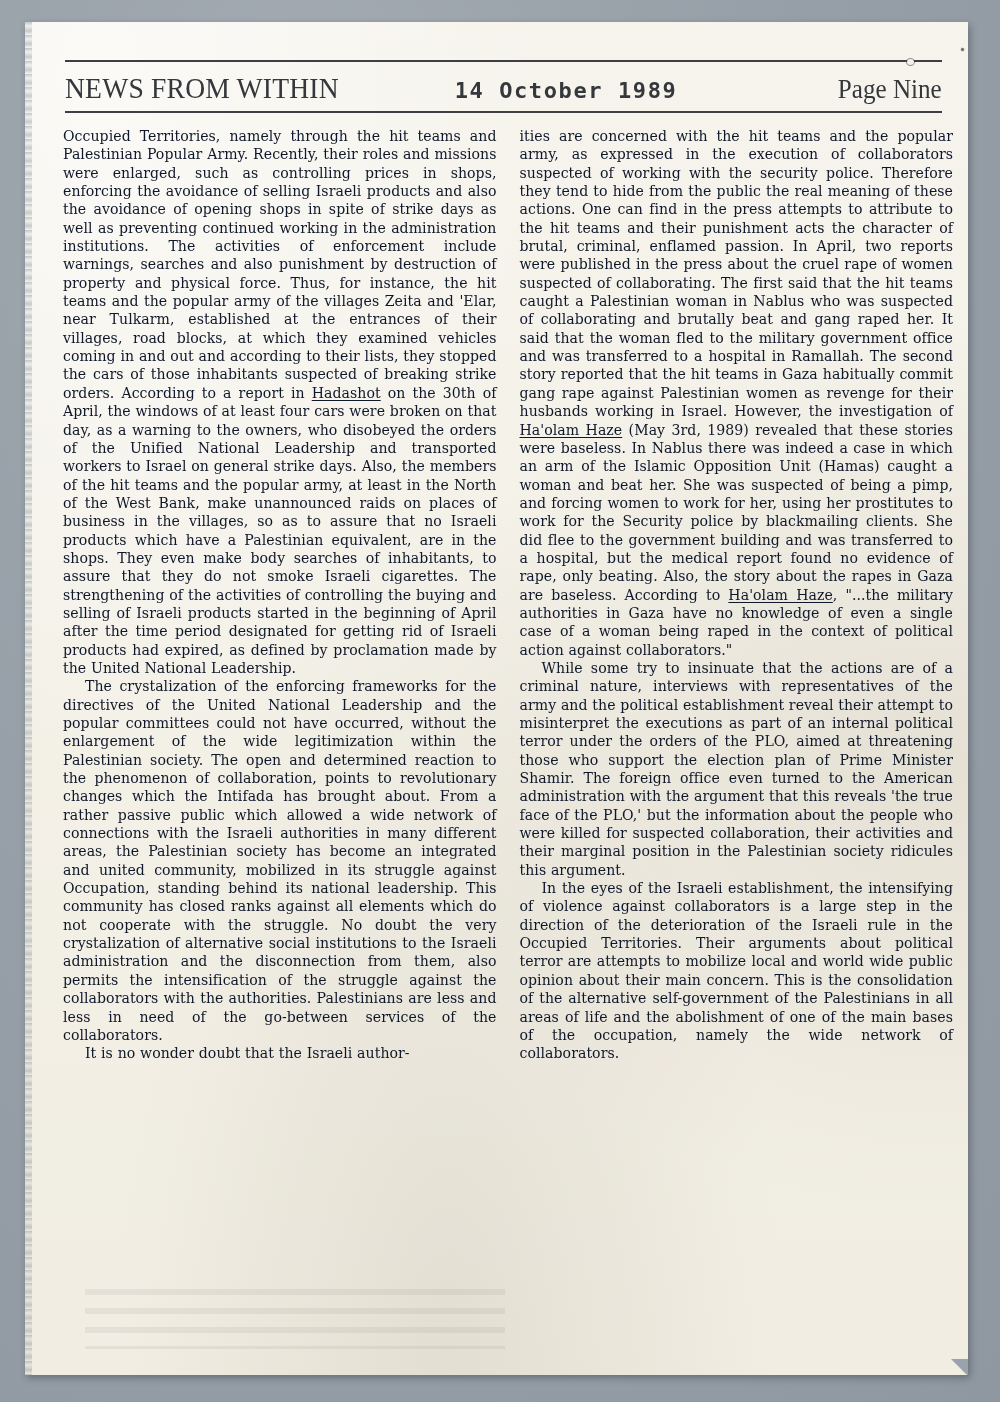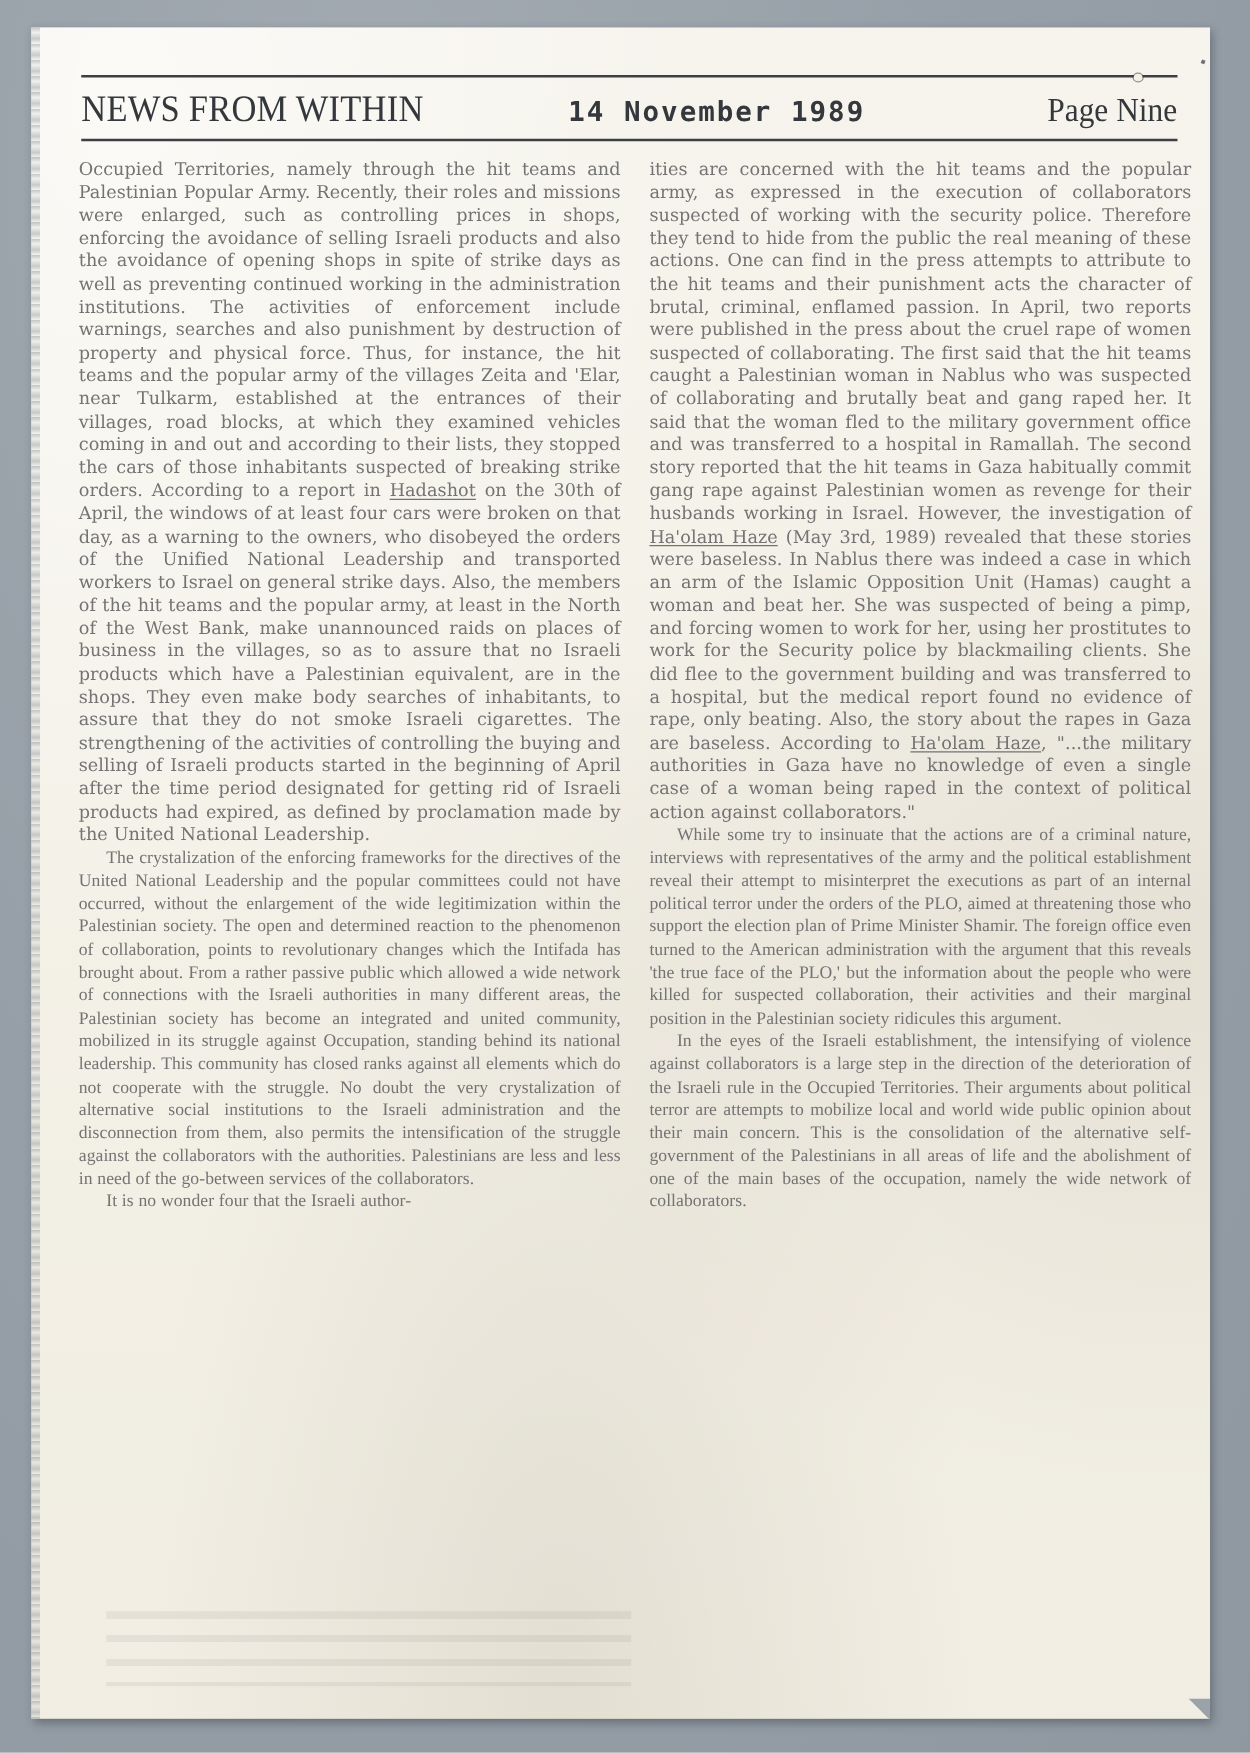--- a/index.html
+++ b/index.html
@@ -155,26 +155,26 @@
   }
   .column.left  { margin-right: 23px; }
 
   .para {
     margin: 0;
     text-align: justify;
     text-justify: inter-word;
     font-family: "DejaVu Serif", "Liberation Serif", serif;
     font-size: 14.1px;
     line-height: 18.35px;
-    color: #737373;
+    color: #0f172a;
     letter-spacing: .05px;
     word-spacing: .2px;
     hyphens: none;
   }
-  .para + .para { text-indent: 22px; font-family: Liberation Serif, serif; }
+  .para + .para { text-indent: 22px; }
   .para u {
     text-decoration: underline;
     text-underline-offset: 2px;
   }
   
   #showthrough {
     position: absolute;
     left: 60px;
     bottom: 26px;
     width: 420px;
@@ -199,32 +199,32 @@
   <div id="content">
 
     <div id="masthead">
       <div class="rule top">
         <span class="rule-nick"></span>
         <span class="speck"></span>
       </div>
 
       <div id="masthead-row">
         <div id="masthead-title">NEWS FROM WITHIN</div>
-        <div id="masthead-date">14 November 1989</div>
+        <div id="masthead-date">14 October 1989</div>
         <div id="masthead-page">Page Nine</div>
       </div>
 
       <div class="rule bottom"></div>
     </div>
 
     <div id="columns">
       <div class="column left" id="col-left">
           <p class="para">Occupied Territories, namely through the hit teams and Palestinian Popular Army. Recently, their roles and missions were enlarged, such as controlling prices in shops, enforcing the avoidance of selling Israeli products and also the avoidance of opening shops in spite of strike days as well as preventing continued working in the administration institutions. The activities of enforcement include warnings, searches and also punishment by destruction of property and physical force. Thus, for instance, the hit teams and the popular army of the villages Zeita and 'Elar, near Tulkarm, established at the entrances of their villages, road blocks, at which they examined vehicles coming in and out and according to their lists, they stopped the cars of those inhabitants suspected of breaking strike orders. According to a report in <u>Hadashot</u> on the 30th of April, the windows of at least four cars were broken on that day, as a warning to the owners, who disobeyed the orders of the Unified National Leadership and transported workers to Israel on general strike days. Also, the members of the hit teams and the popular army, at least in the North of the West Bank, make unannounced raids on places of business in the villages, so as to assure that no Israeli products which have a Palestinian equivalent, are in the shops. They even make body searches of inhabitants, to assure that they do not smoke Israeli cigarettes. The strengthening of the activities of controlling the buying and selling of Israeli products started in the beginning of April after the time period designated for getting rid of Israeli products had expired, as defined by proclamation made by the United National Leadership.</p>
           <p class="para">The crystalization of the enforcing frameworks for the directives of the United National Leadership and the popular committees could not have occurred, without the enlargement of the wide legitimization within the Palestinian society. The open and determined reaction to the phenomenon of collaboration, points to revolutionary changes which the Intifada has brought about. From a rather passive public which allowed a wide network of connections with the Israeli authorities in many different areas, the Palestinian society has become an integrated and united community, mobilized in its struggle against Occupation, standing behind its national leadership. This community has closed ranks against all elements which do not cooperate with the struggle. No doubt the very crystalization of alternative social institutions to the Israeli administration and the disconnection from them, also permits the intensification of the struggle against the collaborators with the authorities. Palestinians are less and less in need of the go-between services of the collaborators.</p>
-          <p class="para">It is no wonder four that the Israeli author-</p>
+          <p class="para">It is no wonder doubt that the Israeli author-</p>
         </div>
       <div class="column right" id="col-right">
           <p class="para">ities are concerned with the hit teams and the popular army, as expressed in the execution of collaborators suspected of working with the security police. Therefore they tend to hide from the public the real meaning of these actions. One can find in the press attempts to attribute to the hit teams and their punishment acts the character of brutal, criminal, enflamed passion. In April, two reports were published in the press about the cruel rape of women suspected of collaborating. The first said that the hit teams caught a Palestinian woman in Nablus who was suspected of collaborating and brutally beat and gang raped her. It said that the woman fled to the military government office and was transferred to a hospital in Ramallah. The second story reported that the hit teams in Gaza habitually commit gang rape against Palestinian women as revenge for their husbands working in Israel. However, the investigation of <u>Ha'olam Haze</u> (May 3rd, 1989) revealed that these stories were baseless. In Nablus there was indeed a case in which an arm of the Islamic Opposition Unit (Hamas) caught a woman and beat her. She was suspected of being a pimp, and forcing women to work for her, using her prostitutes to work for the Security police by blackmailing clients. She did flee to the government building and was transferred to a hospital, but the medical report found no evidence of rape, only beating. Also, the story about the rapes in Gaza are baseless. According to <u>Ha'olam Haze</u>, "...the military authorities in Gaza have no knowledge of even a single case of a woman being raped in the context of political action against collaborators."</p>
           <p class="para">While some try to insinuate that the actions are of a criminal nature, interviews with representatives of the army and the political establishment reveal their attempt to misinterpret the executions as part of an internal political terror under the orders of the PLO, aimed at threatening those who support the election plan of Prime Minister Shamir. The foreign office even turned to the American administration with the argument that this reveals 'the true face of the PLO,' but the information about the people who were killed for suspected collaboration, their activities and their marginal position in the Palestinian society ridicules this argument.</p>
           <p class="para">In the eyes of the Israeli establishment, the intensifying of violence against collaborators is a large step in the direction of the deterioration of the Israeli rule in the Occupied Territories. Their arguments about political terror are attempts to mobilize local and world wide public opinion about their main concern. This is the consolidation of the alternative self-government of the Palestinians in all areas of life and the abolishment of one of the main bases of the occupation, namely the wide network of collaborators.</p>
         </div>
     </div>
 
   </div>
 

